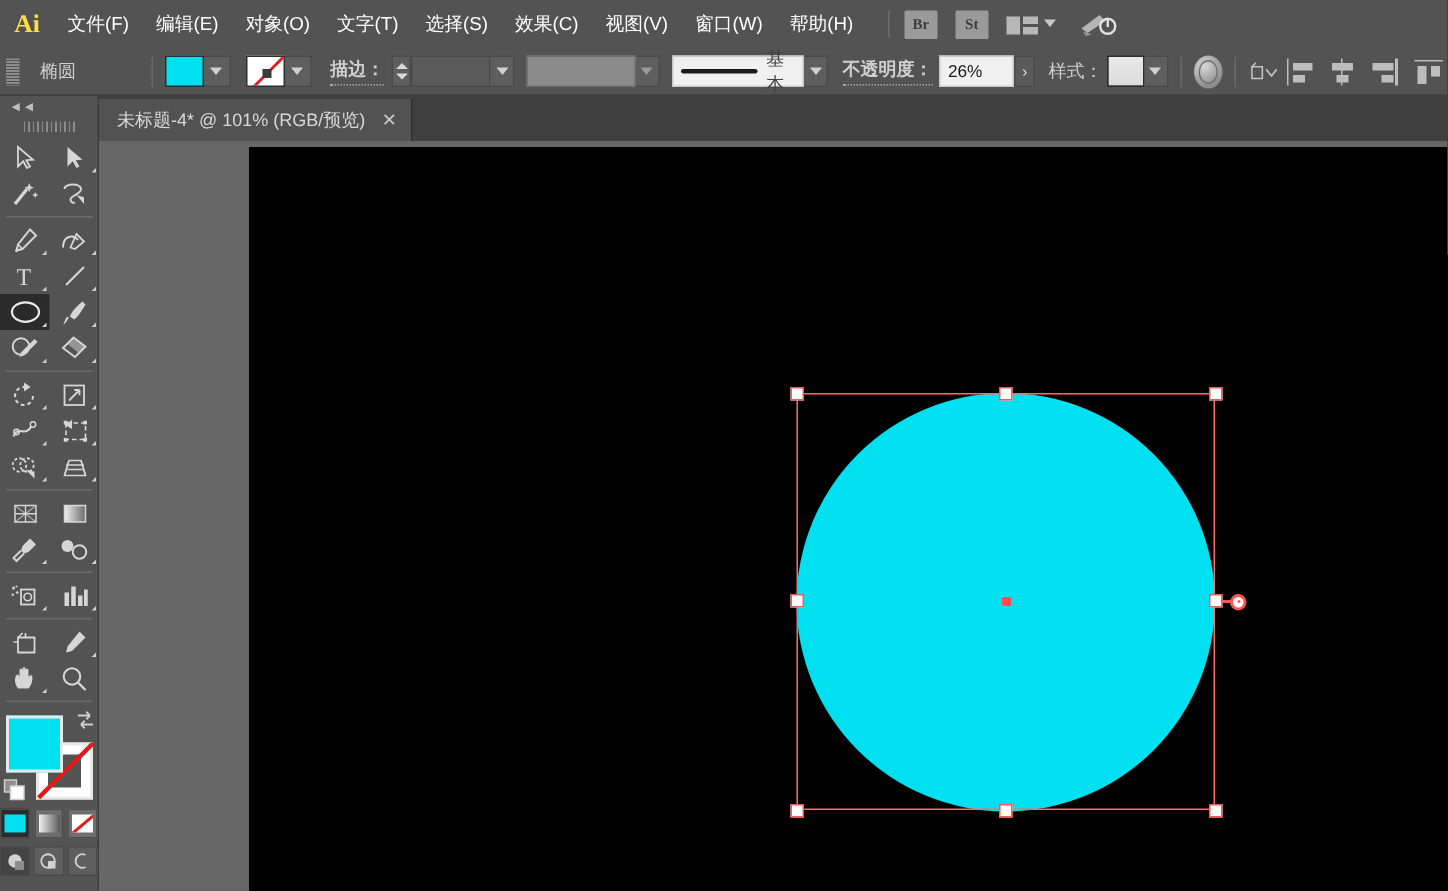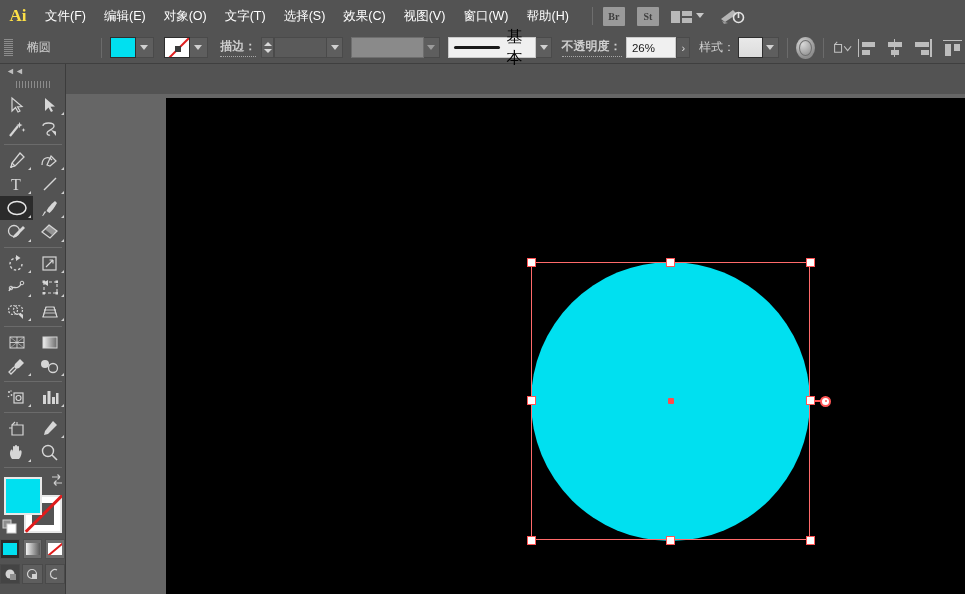--- a/index.html
+++ b/index.html
@@ -337,21 +337,21 @@
 
     <div class="field gray" style="width:82px;"></div>
     <div class="drop-btn">
         <span class="chev" style="border-top-color:#9b9b9b;"></span>
       </div>
 
     <div style="width:10px;"></div>
 
     <div class="field light" style="width:88px;justify-content:flex-end;">
       <span class="profile-line"></span>
-      <span style="color:#000000;font-size:16px;">基本</span>
+      <span style="color:#404040;font-size:12px;">基本</span>
     </div>
     <div class="drop-btn">
         <span class="chev"></span>
       </div>
 
     <div style="width:11px;"></div>
 
     <div class="cb-label dotted">不透明度：</div>
     <div style="width:5px;"></div>
     <div class="field light" style="width:56px;">26%</div>
@@ -393,20 +393,26 @@
       <i style="left:3px;top:3px;width:14px;height:5px;"></i>
       <i style="left:9px;top:11px;width:8px;height:5px;"></i>
     </div>
     <div class="align-ico" style="margin-left:8px;">
       <i style="left:0;top:1px;width:19px;height:1.5px;"></i>
       <i style="left:2px;top:5px;width:6px;height:12px;"></i>
       <i style="left:11px;top:5px;width:6px;height:7px;"></i>
     </div>
   </div>
 
+  <div class="tabbar">
+    <div class="doc-tab">
+      <span class="doc-tab-label">未标题-4* @ 101% (RGB/预览)</span>
+      <span class="doc-tab-close">✕</span>
+    </div>
+  </div>
 
   <div class="toolpanel">
     <div class="tp-collapse">◄◄</div>
     <div class="tp-grip"></div>
 
     <div class="tp-grid">
 
       <div class="tool">
         <svg width="18" height="18" viewBox="0 0 18 18">
             <path d="M4 2 L4 15 L7.5 11.5 L10 16 L12 15 L9.5 10.8 L14 10.5 Z" fill="none" stroke="#d6d6d6" stroke-width="1.2"></path>

